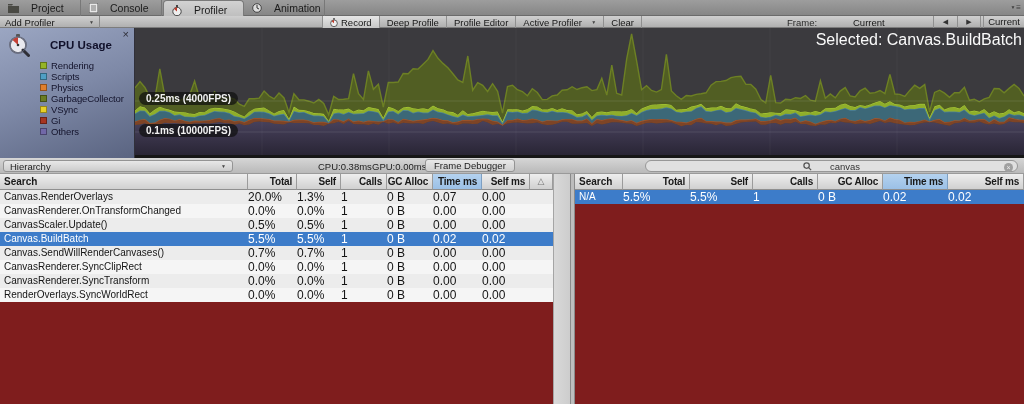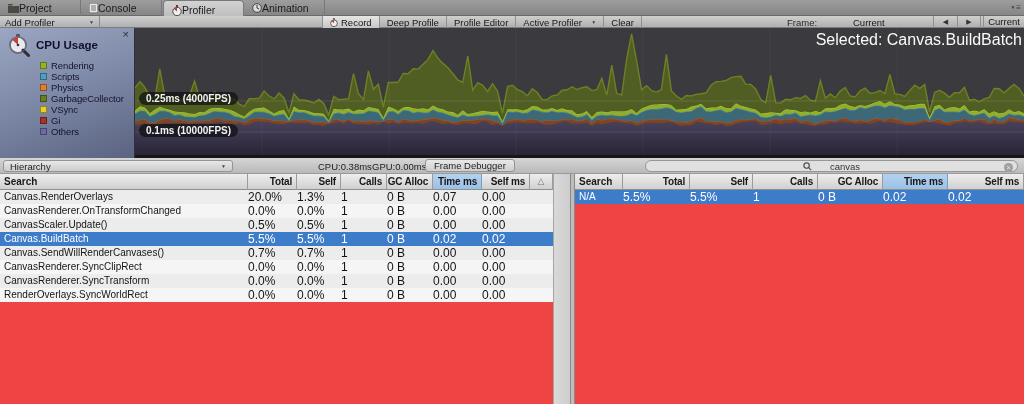--- a/index.html
+++ b/index.html
@@ -4,21 +4,21 @@
 <style>
   * { margin:0; padding:0; box-sizing:border-box; }
   html,body { background:#555; }
   body { font-family:"Liberation Sans", sans-serif; }
   .window { position:relative; width:1024px; height:404px; background:#b6b6b6; overflow:hidden;
             font-family:"Liberation Sans", sans-serif; }
 
   
   .tabbar { position:relative; height:16px; background:linear-gradient(#9d9d9d,#868686);
             border-bottom:1px solid #6b6b6b; display:flex; }
-  .tab { width:81px; height:16px; display:flex; align-items:center; gap:0; padding-left:8px;
+  .tab { width:81px; height:16px; display:flex; align-items:center; gap:12px; padding-left:8px;
          font-size:10.5px; color:#1b1b1b; border-right:1px solid #787878; cursor:default; }
   .tab.active { background:linear-gradient(#d2d2d2,#bfbfbf); border-radius:4px 4px 0 0;
                 border:1px solid #7a7a7a; border-bottom:none; margin-left:1px;align-items:flex-end; }
   .tab svg { flex:0 0 auto; }
   .pane-menu { position:absolute; right:3px; top:2px; width:18px; height:10px; display:flex;
                align-items:center; justify-content:flex-end; gap:1px; color:#3f3f3f; font-size:8px; }
 
   
   .toolbar { position:relative; height:12px; background:linear-gradient(#cfcfcf,#b0b0b0);
              border-bottom:1px solid #7c7c7c; font-size:9.5px; color:#161616; }
@@ -39,21 +39,21 @@
   .nav-btn.next { left:957px; border-right:1px solid #8f8f8f; }
   .current-btn { position:absolute; left:983px; top:0; width:41px; height:12px; line-height:12px;
                  text-align:center; border-left:1px solid #8f8f8f; }
 
   
   .profiler-area { position:relative; height:130px; display:flex; }
   .legend-panel { position:relative; width:135px; height:130px;
                   background:linear-gradient(160deg,#9ba6c2 0%,#7e89a7 48%,#5a6481 100%);
                   border-right:1px solid #30303a; }
   .close { position:absolute; top:0px; right:5px; font-size:11px; color:#2e2e38; cursor:default; }
-  .panel-head { display:flex; align-items:center; gap:6px; padding:5px 0 2px 8px; }
+  .panel-head { display:flex; align-items:center; gap:20px; padding:5px 0 2px 8px; }
   .panel-title { font-size:11.5px; font-weight:bold; color:#10102a; }
   .legend-list { margin-left:40px; margin-top:1px; }
   .legend-item { display:flex; align-items:center; gap:4px; height:11px; }
   .chip { width:7px; height:7px; display:inline-block; border:1px solid rgba(0,0,0,.35); }
   .leg-label { font-size:9.5px; color:#13132b; letter-spacing:-0.1px; }
   .chart-wrap { position:relative; width:889px; height:130px; background:#3b3a3e;
                 border-bottom:3px solid #161616; }
   .ylabel { position:absolute; left:4px; font-size:10px; font-weight:bold; color:#f2f2f2;
             background:rgba(15,15,15,.72); border-radius:7px; padding:1px 7px; }
   .ylabel.y1 { top:64px; } .ylabel.y2 { top:96px; }
@@ -71,21 +71,21 @@
                background:linear-gradient(#e8e8e8,#cfcfcf); border:1px solid #949494;
                border-radius:3px; display:flex; align-items:center; }
   .searchbox { position:absolute; left:645px; top:2px; width:373px; height:12px;
                background:#e0e0e0; border:1px solid #979797; border-radius:7px;
                display:flex; align-items:center; justify-content:center; gap:18px; color:#333; }
   .searchbox .clear-btn { position:absolute; right:4px; top:1.5px; width:9px; height:9px;
                border-radius:50%; background:#9f9f9f; color:#ececec; font-size:7px;
                line-height:9px; text-align:center; }
 
   
-  .tables { display:flex; height:230px; background:#ef4444; }
+  .tables { display:flex; height:230px; background:#7f1d1d; }
   .ltable { width:553px; } .rtable { width:449px; }
   .vscroll { width:17px; background:linear-gradient(90deg,#d9d9d9,#cdcdcd);
              border-left:1px solid #a5a5a5; }
   .pane-divider { width:5px; background:#bdbdbd; border-left:1px solid #8a8a8a;
                   border-right:1px solid #8a8a8a; }
   .trow { display:grid; }
   .lgrid { grid-template-columns:248px 49px 44px 46px 46px 49px 48px 23px; }
   .rgrid { grid-template-columns:48px 67px 63px 65px 65px 65px 76px; }
   .thead { height:16px; }
   .hcell { background:linear-gradient(#eeeeee,#d0d0d0); border-right:1px solid #9b9b9b;

